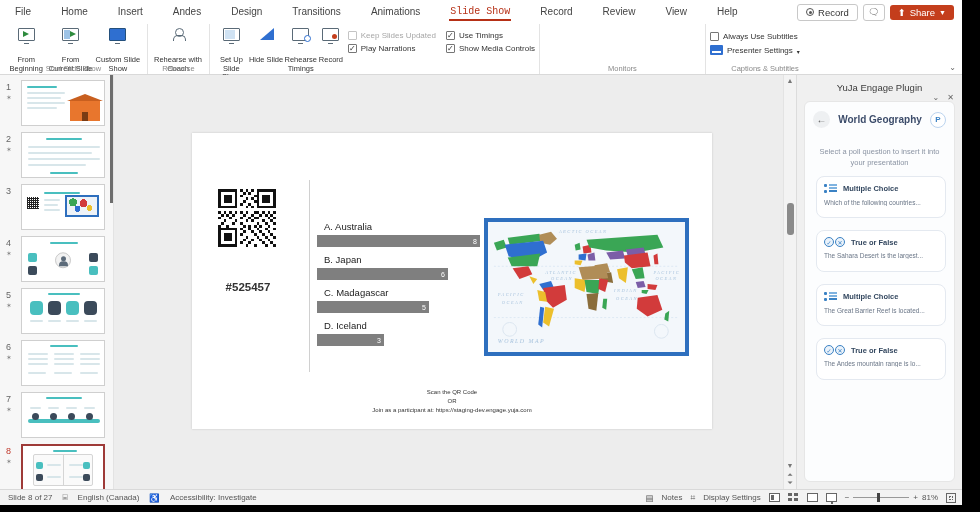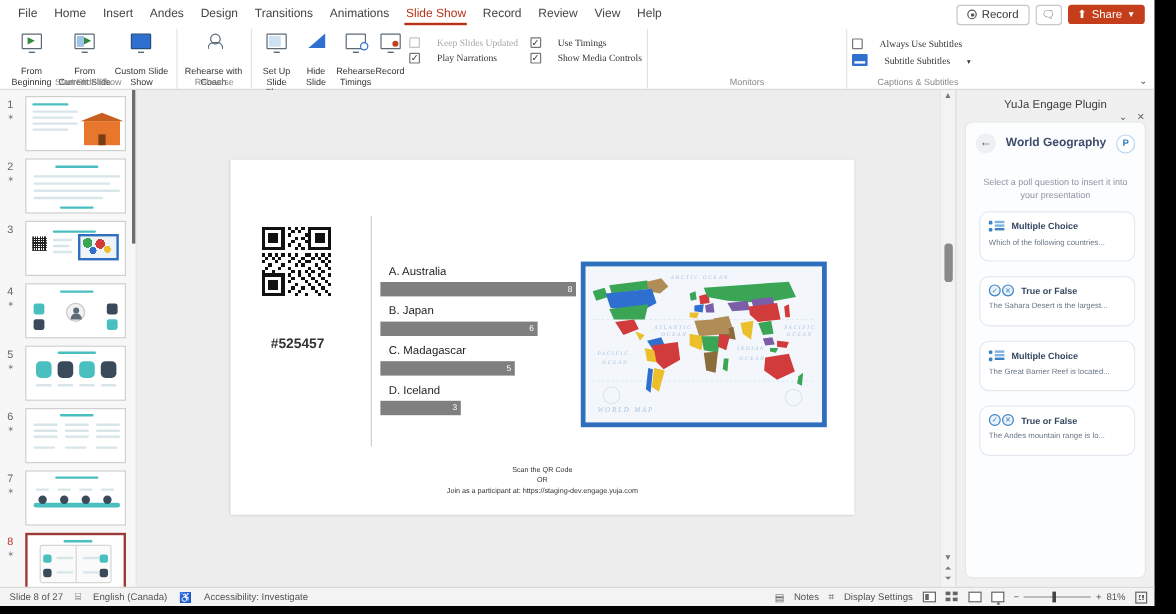--- a/index.html
+++ b/index.html
@@ -2,23 +2,23 @@
 <html><head>
 <meta charset="utf-8">
 <style>
   * { margin:0; padding:0; box-sizing:border-box; }
   html,body { width:980px; height:512px; background:#000; font-family:"Liberation Sans", sans-serif; overflow:hidden; }
   #screen { position:relative; width:980px; height:512px; background:#000; }
   .window { position:absolute; left:0; top:0; width:962px; height:505px; background:#fff; overflow:hidden; }
 
   
   .titlebar { position:absolute; left:0; top:0; width:100%; height:24px; background:#fff; display:flex; align-items:center; }
-  .menus { display:flex; align-items:center; padding-left:8px; gap:0; }
+  .menus { display:flex; align-items:center; padding-left:8px; gap:16px; }
   .menu-item { font-size:10px; color:#444; padding:4px 7px 5px; cursor:default; white-space:nowrap; }
-  .menu-item.active { color:#b63016; position:relative; }
+  .menu-item.active { color:#b63016; position:relative;font-family:Liberation Mono, monospace; }
   .menu-item.active::after { content:""; position:absolute; left:6px; right:6px; bottom:1px; height:2px; background:#b63016; }
   .title-right { margin-left:auto; display:flex; align-items:center; gap:5px; padding-right:8px; }
   .btn-record { display:flex; align-items:center; gap:4px; border:1px solid #c8c8c8; border-radius:3px; padding:2px 8px; font-size:9.5px; color:#333; background:#fff; }
   .rec-dot { width:8px; height:8px; border:1.5px solid #555; border-radius:50%; display:inline-block; position:relative; }
   .rec-dot::after{ content:""; position:absolute; left:1.5px; top:1.5px; width:3px; height:3px; background:#555; border-radius:50%; }
   .btn-comment { border:1px solid #c8c8c8; border-radius:3px; width:22px; height:17px; display:flex; align-items:center; justify-content:center; font-size:9px; color:#555; background:#fff; }
   .btn-share { background:#c43e1c; color:#fff; border-radius:3px; padding:2px 8px; font-size:9.5px; display:flex; align-items:center; gap:4px; }
   .btn-share .carat { font-size:7px; }
 
   
@@ -34,21 +34,21 @@
   .mon-ico .half { position:absolute; left:1px; top:1px; right:8px; bottom:1px; background:#9dc3e6; }
   .mon-ico.fill { background:#2f6fd0; border-color:#24507c; }
   .mon-ico .dotred { position:absolute; right:1px; bottom:1px; width:5px; height:5px; background:#c43e1c; border-radius:50%; }
   .mon-ico .clock { position:absolute; right:-3px; bottom:-2px; width:7px; height:7px; border:1px solid #2f6fd0; border-radius:50%; background:#fff; font-size:0; }
   .tri-hide { width:15px; height:13px; position:relative; margin-bottom:2px; }
   .tri-hide::before { content:""; position:absolute; right:0; bottom:1px; width:0; height:0; border-bottom:12px solid #2f6fd0; border-left:14px solid transparent; }
   .coach-ico { width:13px; height:13px; margin-bottom:2px; position:relative; }
   .coach-ico::before { content:""; position:absolute; left:3px; top:0; width:7px; height:7px; border:1.5px solid #5a6a77; border-radius:50%; }
   .coach-ico::after { content:""; position:absolute; left:1px; bottom:0; width:11px; height:5px; border:1.5px solid #5a6a77; border-bottom:none; border-radius:5px 5px 0 0; }
   .checkcol { display:flex; flex-direction:column; justify-content:flex-start; gap:4px; padding-top:5px; }
-  .checkrow { display:flex; align-items:flex-end; gap:14px; font-size:8px; color:#333; white-space:nowrap;font-family:Liberation Serif, serif; }
+  .checkrow { display:flex; align-items:flex-end; gap:4px; font-size:8px; color:#333; white-space:nowrap; }
   .checkrow.disabled { color:#a7a7a7; }
   .cb { width:9px; height:9px; border:1px solid #767676; border-radius:1px; background:#fff; font-size:8px; line-height:8px; color:#333; text-align:center; }
   .cb.checked::before { content:"✓"; }
   .cb.disabled { border-color:#c4c4c4; }
   .monitor-row { display:flex; align-items:center; gap:4px; font-size:8px; color:#333; }
   .dropdown { border:1px solid #b9b9b9; background:#fff; border-radius:2px; font-size:8px; color:#333; padding:1px 4px; width:86px; display:flex; justify-content:space-between; align-items:center; }
   .sub-ico { width:13px; height:10px; background:#2f6fd0; border-radius:1px; position:relative; }
   .sub-ico::after { content:""; position:absolute; left:2px; bottom:2px; right:2px; height:2px; background:#fff; }
   .ribbon-collapse { position:absolute; right:6px; bottom:2px; font-size:8px; color:#666; }
 
@@ -261,21 +261,21 @@
     </div>
 
     <div class="rgroup" style="width:118px;border-right:none">
       <div class="checkcol" style="padding-top:6px">
         <label class="checkrow">
               <span class="cb"></span>
               <span>Always Use Subtitles</span>
             </label>
         <div class="checkrow">
               <span class="sub-ico"></span>
-              <span>Subtitle Subtitles</span>
+              <span>Presenter Settings</span>
               <span style="font-size:6px">▾</span>
             </div>
       </div>
       <div class="rgroup-label">Captions &amp; Subtitles</div>
     </div>
     <div class="ribbon-collapse">⌄</div>
   </div>
 
   <div class="main">
 

